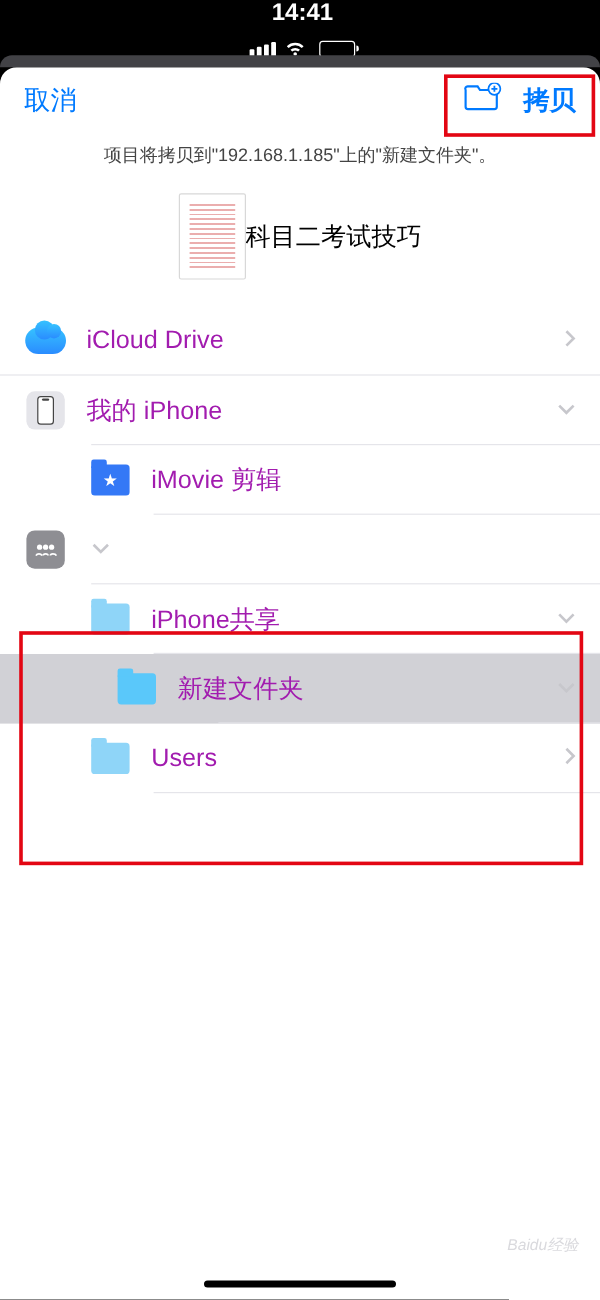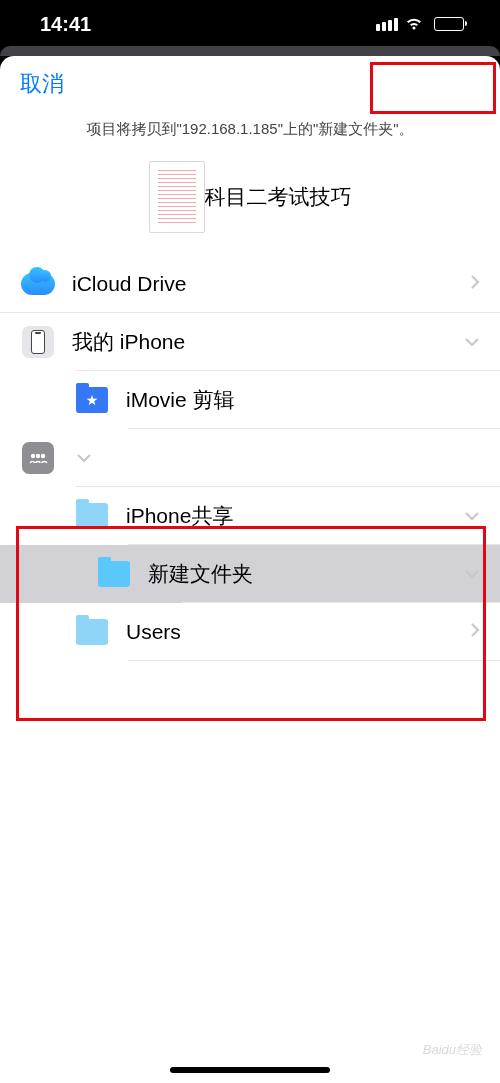--- a/index.html
+++ b/index.html
@@ -14,20 +14,21 @@
     .status-bar {
       height: 48px;
       background: #000;
       color: #fff;
       display: flex;
       align-items: center;
       justify-content: space-between;
       padding: 0 36px 0 40px;
       font-size: 20px;
       font-weight: 600;
+      flex-direction: column;
     }
     .status-right { display: flex; align-items: center; gap: 6px; }
     .signal-bars { display: inline-flex; align-items: flex-end; gap: 2px; }
     .signal-bars span { width: 4px; background: #fff; border-radius: 1px; }
     .bar1 { height: 7px; } .bar2 { height: 9px; } .bar3 { height: 11px; } .bar4 { height: 13px; }
     .battery {
       width: 30px; height: 14px;
       border: 1.5px solid #fff;
       border-radius: 3px;
       position: relative;
@@ -78,21 +79,21 @@
     .preview-title { font-size: 21px; color: #000; }
 
     .list { flex: 1; overflow: hidden; }
     .row {
       display: flex; align-items: center;
       padding: 0 20px;
       min-height: 58px;
       position: relative;
     }
     .row .icon-box { width: 36px; height: 36px; display:flex; align-items:center; justify-content:center; flex:0 0 36px; margin-right: 16px;}
-    .row .label { flex: 1; font-size: 21px; color: #000000; }
+    .row .label { flex: 1; font-size: 21px; color: #a21caf; }
     .row .chev { color: #c7c7cc; flex: 0 0 20px; text-align:right; }
     .sep { position:absolute; left: 76px; right: 0; bottom: 0; height:1px; background:#e5e5ea; }
     .sep-full { left: 0; }
     .indent1 { padding-left: 74px; }
     .indent1 .sep { left: 128px; }
     .indent2 { padding-left: 96px; }
     .indent2 .sep { left: 182px; }
     .selected { background: #d1d1d6; }
 
     .folder-icon { width: 32px; height: 26px; border-radius: 3px; position: relative; }
@@ -134,21 +135,21 @@
     .server-icon {
       width: 32px; height: 32px; border-radius: 7px; background:#8e8e93;
       display:flex; align-items:center; justify-content:center; color:#fff;
     }
 
     .home-ind {
       position:absolute; bottom: 10px; left: 50%; transform:translateX(-50%);
       width: 160px; height: 6px; background:#000; border-radius: 3px;
     }
     .watermark {
-      position:absolute; right:18px; bottom:24px; color:#d0d0d5;
+      position:absolute; right:18px; bottom:36px; color:#d0d0d5;
       font-size:13px; font-style:italic; opacity:.8;
     }
   </style>
 </head>
 <body>
 
 <div class="status-bar">
   <span>14:41</span>
   <div class="status-right">
     <span class="signal-bars">
@@ -164,20 +165,30 @@
   </div>
 </div>
 
 <div class="sheet">
   <div class="sheet-handle"></div>
 
   <div class="nav-bar">
     <div class="nav-left">
       <span class="nav-btn">取消</span>
     </div>
+    <div class="nav-right">
+      <span class="nav-btn">
+        <svg width="32" height="24" viewBox="0 0 32 24" fill="none" stroke="#007aff" stroke-width="1.8">
+            <path d="M2 6v14a2 2 0 002 2h22a2 2 0 002-2V8a2 2 0 00-2-2H14l-2-3H4a2 2 0 00-2 3z"></path>
+            <circle cx="26" cy="5" r="5" fill="#fff" stroke="#007aff" stroke-width="1.5"></circle>
+            <path d="M26 2.5v5M23.5 5h5" stroke-width="1.5"></path>
+          </svg>
+      </span>
+      <span class="nav-btn" style="font-weight:600">拷贝</span>
+    </div>
   </div>
 
   <div class="info-text">项目将拷贝到"192.168.1.185"上的"新建文件夹"。</div>
 
   <div class="preview-row">
     <div class="doc-thumb"></div>
     <div class="preview-title">科目二考试技巧</div>
   </div>
 
   <div class="list" id="list">

